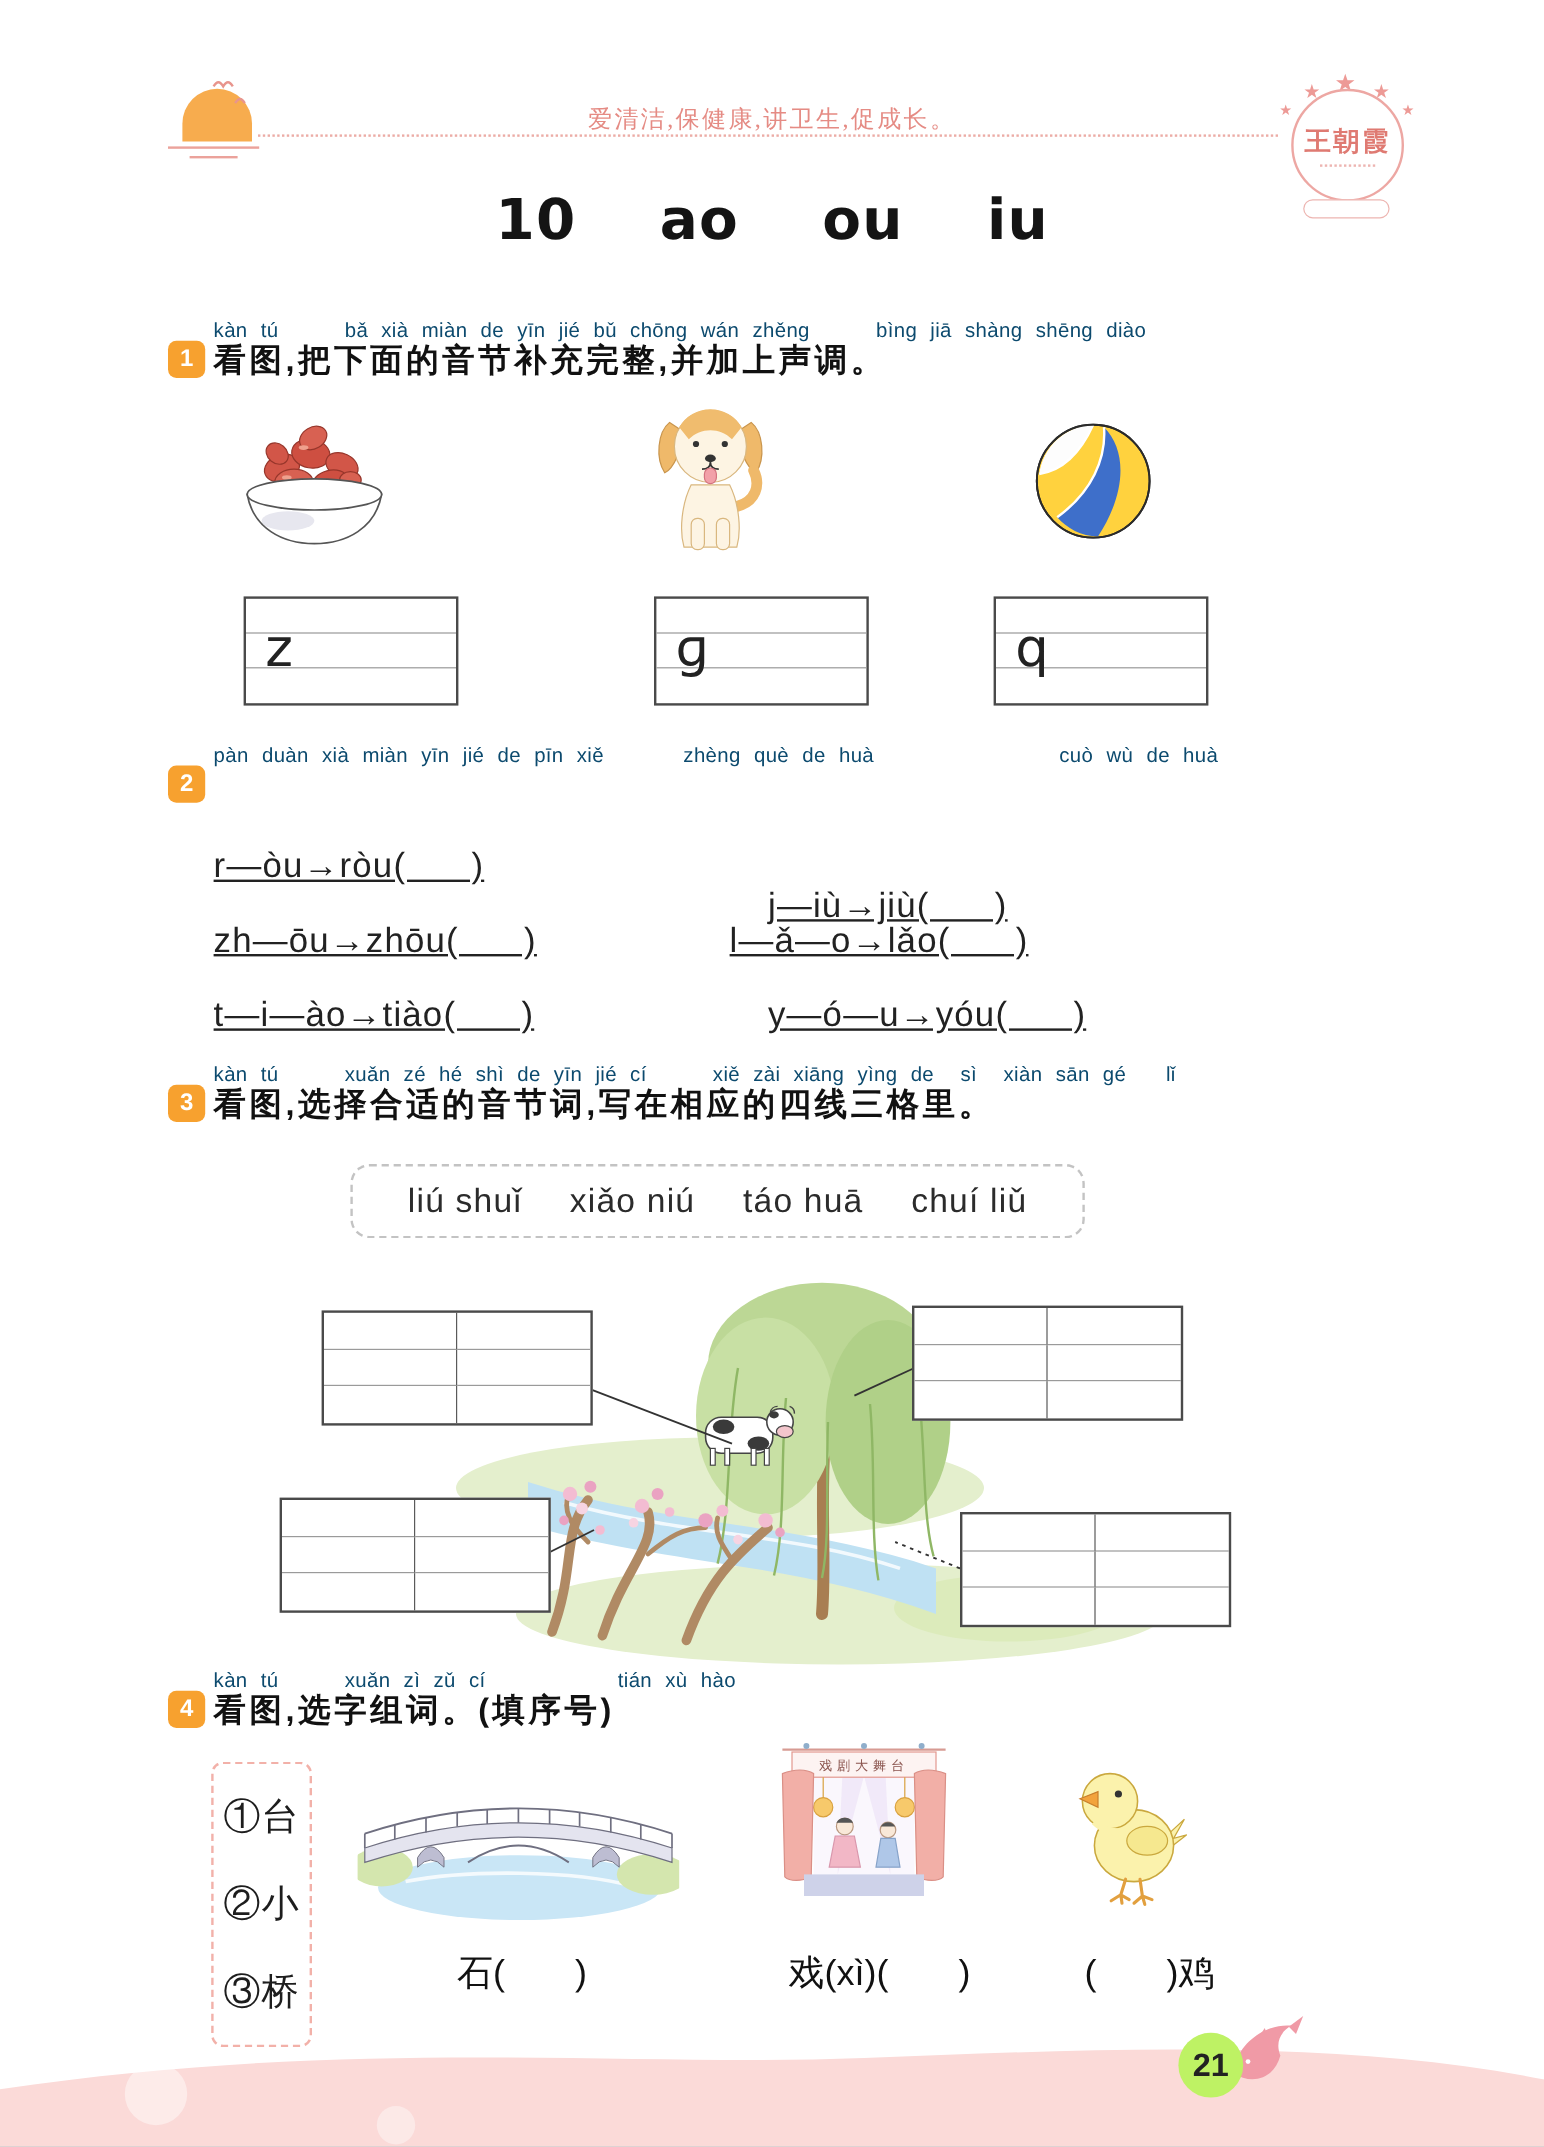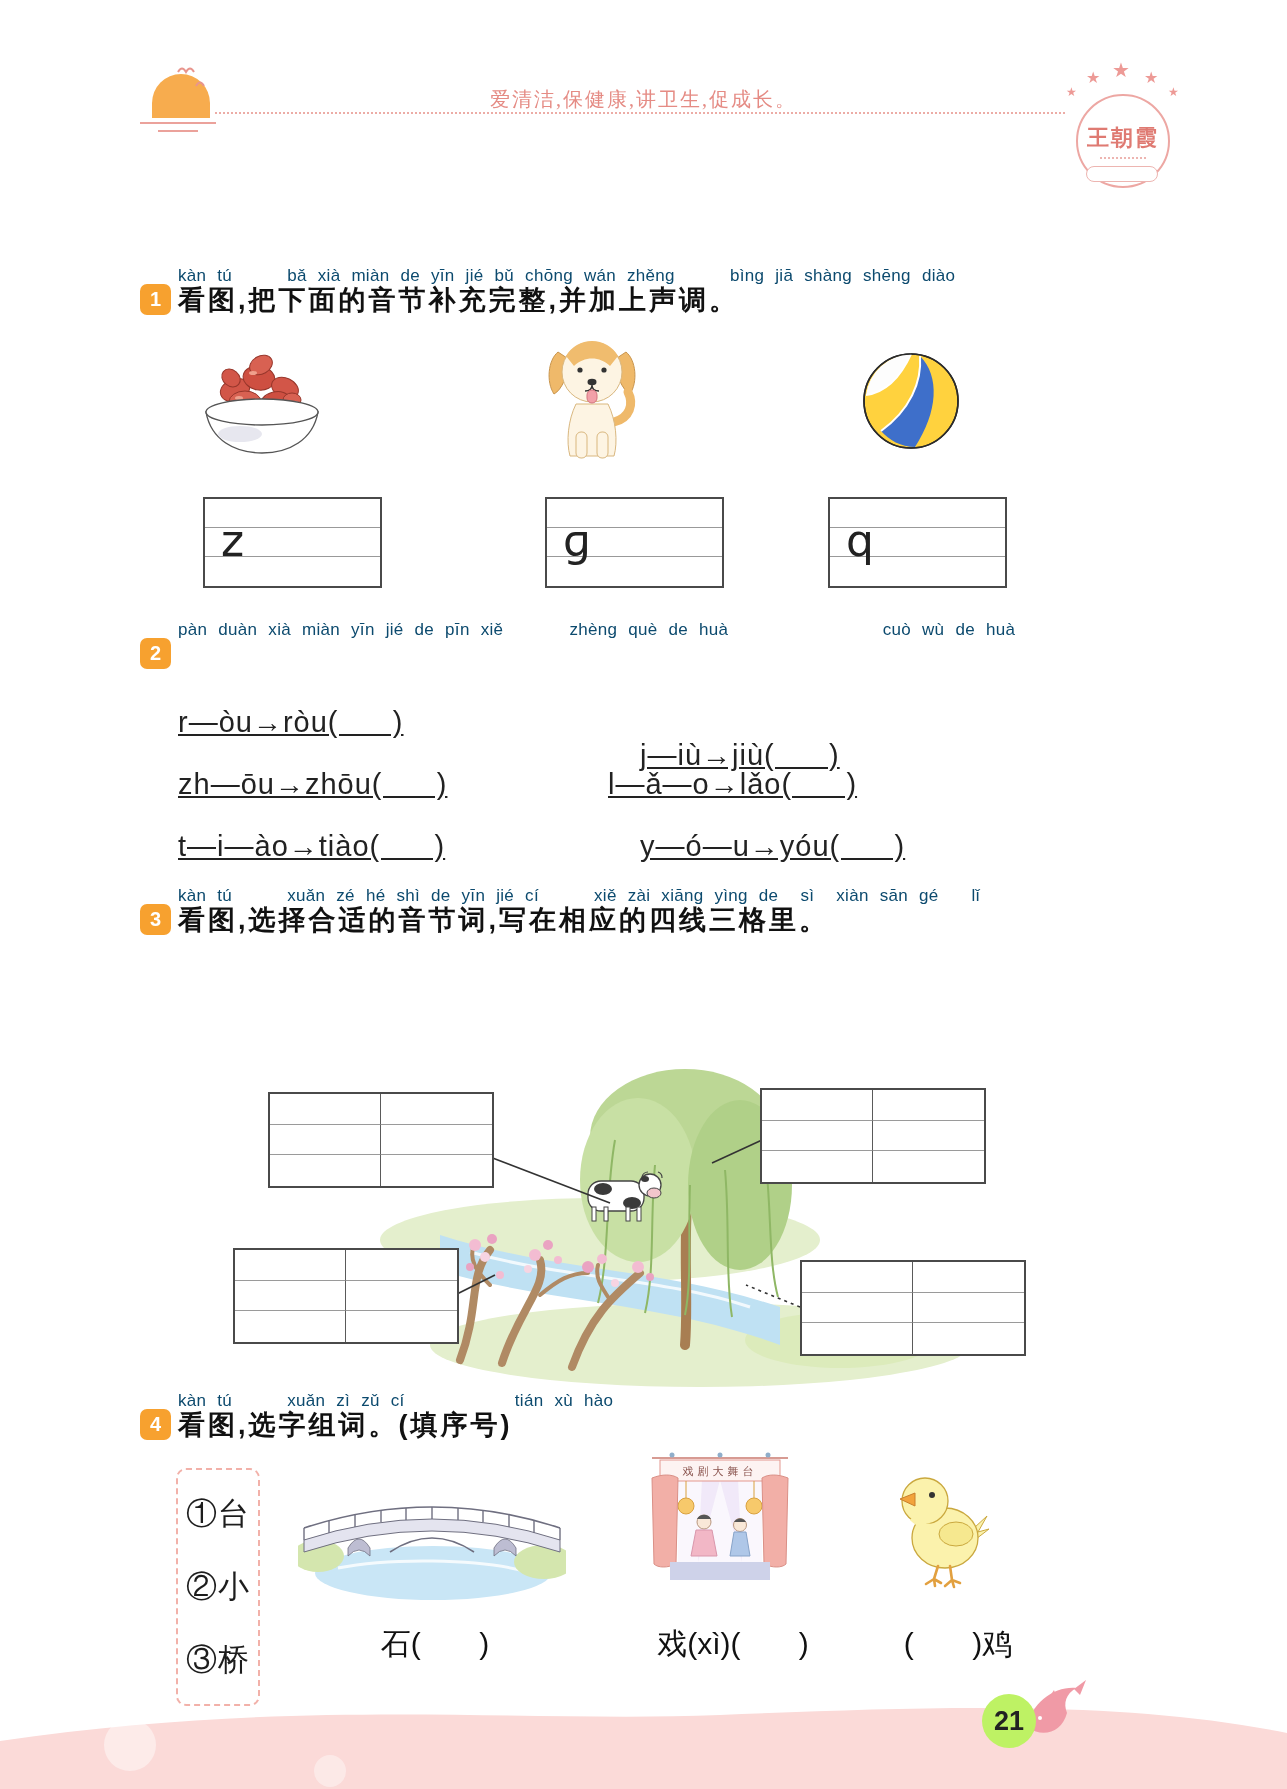--- a/index.html
+++ b/index.html
@@ -9,21 +9,21 @@
   
   .dotline{position:absolute;left:215px;top:112px;width:850px;border-top:2px dotted #ECACA6;}
   .motto{position:absolute;left:0;right:0;top:86px;text-align:center;color:#E58B84;
          font-family:"Liberation Serif",serif;font-size:20px;letter-spacing:2px;font-weight:400;}
   .sun{position:absolute;left:152px;top:74px;width:58px;height:44px;background:#F7AC4E;
        border-radius:58px 58px 0 0;}
   .sunline1{position:absolute;left:140px;top:122px;width:76px;border-top:2px solid #EBA29B;}
   .sunline2{position:absolute;left:158px;top:130px;width:40px;border-top:2px solid #EBA29B;}
   .seal{position:absolute;left:1062px;top:58px;width:124px;height:128px;}
   .seal .star{position:absolute;color:#ED9A96;line-height:1;}
-  .seal .ring{position:absolute;left:14px;top:36px;width:90px;height:90px;border:2px solid #EDA7A3;
+  .seal .ring{position:absolute;left:14px;top:16px;width:90px;height:90px;border:2px solid #EDA7A3;
               border-radius:50%;display:flex;flex-direction:column;align-items:center;justify-content:center;}
   .seal .brand{color:#DF7A72;font-weight:700;font-size:22px;letter-spacing:2px;
                font-family:"Liberation Serif",serif;}
   .seal .dots{margin-top:4px;width:46px;border-top:2px dotted #EDB5B1;}
   .seal .ribbon{position:absolute;left:24px;top:108px;width:70px;height:14px;border:1px solid #EDB5B1;
                 border-radius:8px;background:#fff;}
   
   .title{position:absolute;left:0;right:0;top:156px;text-align:center;color:#141414;
          font-size:47px;font-weight:800;white-space:pre;font-family:"DejaVu Sans",sans-serif;letter-spacing:1px;}
   
@@ -83,20 +83,21 @@
     <span class="star" style="left:50px;top:2px;font-size:20px;">★</span>
     <span class="star" style="left:82px;top:12px;font-size:16px;">★</span>
     <span class="star" style="left:106px;top:28px;font-size:12px;">★</span>
     <div class="ring">
       <span class="brand">王朝霞</span>
       <span class="dots"></span>
     </div>
     <div class="ribbon"></div>
   </div>
 
+  <div class="title">10    ao    ou    iu</div>
 
   <div class="pinyin" style="left:178px;top:266px;">kàn tú     bǎ xià miàn de yīn jié bǔ chōng wán zhěng     bìng jiā shàng shēng diào</div>
   <div class="badge" style="left:140px;top:284px;">1</div>
   <div class="hanzi" style="left:178px;top:282px;">看图,把下面的音节补充完整,并加上声调。</div>
 
   <svg class="abs" style="left:195px;top:340px;" width="135" height="120" viewBox="0 0 135 120">
     <ellipse cx="40" cy="50" rx="15" ry="11" fill="#D25648" stroke="#97362B" transform="rotate(-20 40 50)"></ellipse>
     <ellipse cx="64" cy="38" rx="16" ry="12" fill="#CE4F41" stroke="#97362B" transform="rotate(10 64 38)"></ellipse>
     <ellipse cx="66" cy="25" rx="12" ry="9" fill="#D86152" stroke="#97362B" transform="rotate(-30 66 25)"></ellipse>
     <ellipse cx="90" cy="48" rx="14" ry="10" fill="#D25648" stroke="#97362B" transform="rotate(25 90 48)"></ellipse>
@@ -158,20 +159,26 @@
   <div class="py-item" style="left:640px;top:739px;text-align:right;">j—iù→jiù(      )</div>
   <div class="py-item" style="left:178px;top:768px;">zh—ōu→zhōu(      )</div>
   <div class="py-item" style="left:608px;top:768px;">l—ǎ—o→lǎo(      )</div>
   <div class="py-item" style="left:178px;top:830px;">t—i—ào→tiào(      )</div>
   <div class="py-item" style="left:640px;top:830px;">y—ó—u→yóu(      )</div>
 
   <div class="pinyin" style="left:178px;top:886px;">kàn tú     xuǎn zé hé shì de yīn jié cí     xiě zài xiāng yìng de  sì  xiàn sān gé   lǐ</div>
   <div class="badge" style="left:140px;top:904px;">3</div>
   <div class="hanzi" style="left:178px;top:902px;">看图,选择合适的音节词,写在相应的四线三格里。</div>
 
+  <div class="wordbox">
+    <span>liú shuǐ</span>
+    <span>xiǎo niú</span>
+    <span>táo huā</span>
+    <span>chuí liǔ</span>
+  </div>
 
   <svg class="scene-svg" width="1010" height="345" viewBox="0 0 1010 345">
     <ellipse cx="460" cy="195" rx="220" ry="42" fill="#E4EFCD"></ellipse>
     <ellipse cx="560" cy="300" rx="270" ry="42" fill="#E4EFCD"></ellipse>
     <ellipse cx="700" cy="295" rx="95" ry="28" fill="#DCEBBB"></ellipse>
     <path d="M300,190 C420,228 520,222 640,262 L640,300 C520,256 420,260 300,226 Z" fill="#BFE1F3"></path>
     <path d="M330,207 C430,235 520,232 610,262" stroke="#fff" stroke-width="3" fill="none" opacity="0.8"></path>
     <path d="M545,300 C550,240 537,160 560,80" stroke="#A87E52" stroke-width="10" fill="none" stroke-linecap="round"></path>
     <ellipse cx="545" cy="92" rx="95" ry="68" fill="#BCD795"></ellipse>
     <ellipse cx="498" cy="135" rx="58" ry="82" fill="#C8E0A4"></ellipse>

